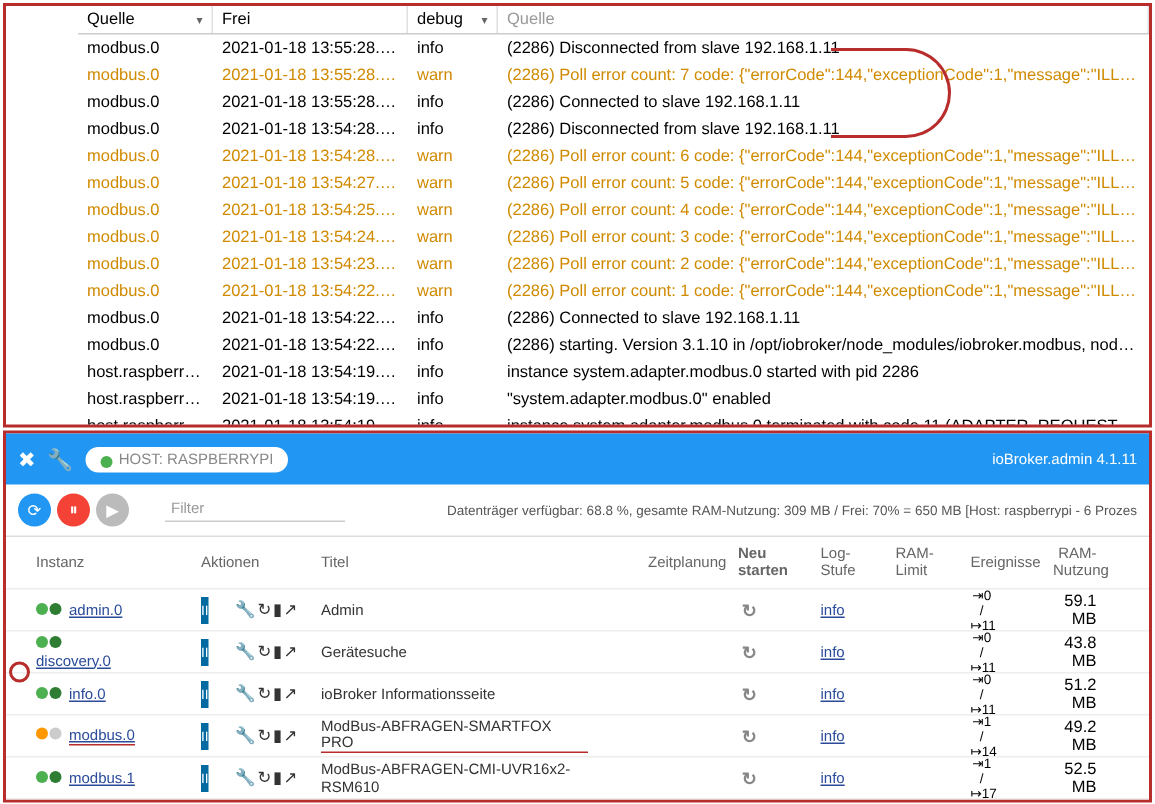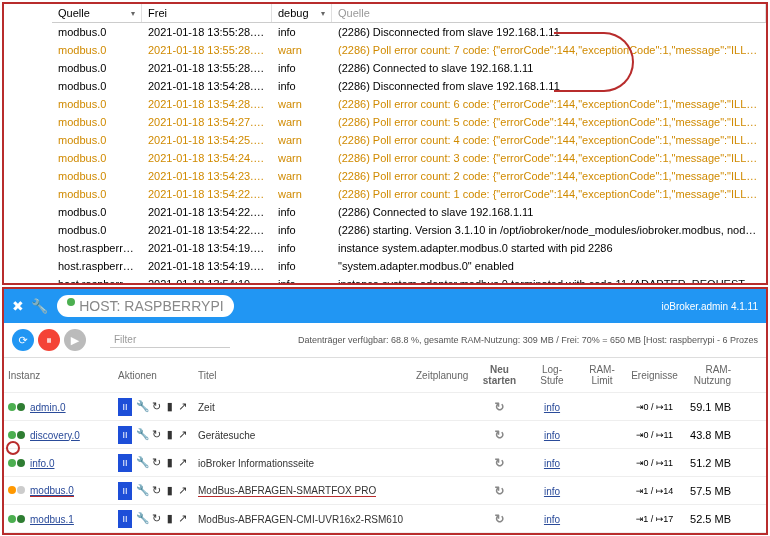--- a/index.html
+++ b/index.html
@@ -17,55 +17,55 @@
   .log-body { max-height: 260px; overflow: hidden; }
   .log-row { display: flex; padding: 1px 0; }
   .log-row .lcell { padding: 2px 6px; white-space: nowrap; overflow: hidden; text-overflow: ellipsis; }
   .lvl-warn .lcell { color: #d08a00; }
   .lvl-info .lcell { color: #000; }
   .src-host { color: #2a4b9a; }
   
   
   .admin-top { background: #2196f3; color: #fff; display: flex; align-items: center; padding: 4px 8px; height: 34px; }
   .admin-top .ticon { margin-right: 8px; font-size: 14px; }
-  .host-btn { background: #fff; color: #888; border-radius: 12px; padding: 3px 10px; display: flex; align-items: flex-start; font-size: 14px; }
+  .host-btn { background: #fff; color: #888; border-radius: 12px; padding: 3px 10px; display: flex; align-items: flex-end; font-size: 10px; }
   .host-btn .dot { width: 8px; height: 8px; background: #4caf50; border-radius: 50%; margin-right: 4px; }
   .admin-top .right { margin-left: auto; font-size: 10px; }
   
   .toolbar { display: flex; align-items: center; padding: 6px 8px; border-bottom: 1px solid #ddd; }
   .circ-btn { width: 22px; height: 22px; border-radius: 50%; display: flex; align-items: center; justify-content: center; margin-right: 4px; color: #fff; font-size: 11px; }
   .circ-blue { background: #2196f3; }
   .circ-red { background: #f44336; }
   .circ-grey { background: #bbb; }
   .filter-box { margin-left: 20px; border-bottom: 1px solid #ccc; padding: 2px 4px; width: 120px; color: #999; font-size: 10px; }
   .disk-info { margin-left: auto; font-size: 9px; color: #555; }
   
   .inst-header, .inst-row { display: flex; align-items: center; border-bottom: 1px solid #eee; }
   .inst-header { color: #666; font-size: 10px; padding: 4px 0; }
-  .ih { padding: 2px 4px; }
+  .ih { padding: 2px 20px; }
   .c-inst { width: 110px; }
   .c-act { width: 80px; }
   .c-title { width: 218px; }
   .c-zeit { width: 60px; text-align: center; }
   .c-neu { width: 55px; text-align: center; font-weight: bold; }
   .c-log { width: 50px; text-align: center; }
   .c-ram { width: 50px; text-align: center; }
   .c-ereig { width: 55px; text-align: center; }
   .c-ramn { width: 55px; text-align: right; padding-right: 6px; }
   
   .inst-row { height: 28px; }
   .c-inst .bullets { display: inline-block; width: 22px; }
   .bullet { display: inline-block; width: 8px; height: 8px; border-radius: 50%; margin-right: 1px; }
   .b-green { background: #4caf50; }
   .b-dgreen { background: #2e7d32; }
   .b-orange { background: #ff9800; }
   .b-grey { background: #ccc; }
   .inst-name { color: #2a4b9a; text-decoration: underline; font-size: 10px; }
   .act-bar { display: flex; align-items: center; }
-  .act-green { background: #1d4ed8; color: #fff; width: 16px; height: 18px; display: flex; align-items: center; justify-content: center; margin-right: 4px; font-size: 9px; }
+  .act-green { background: #0369a1; color: #fff; width: 16px; height: 18px; display: flex; align-items: center; justify-content: center; margin-right: 18px; font-size: 9px; }
   .act-ic { width: 14px; text-align: center; font-size: 11px; color: #333; margin-right: 1px; }
   .title-txt { font-size: 10px; color: #333; }
   .title-underline { border-bottom: 1px solid #b82c2c; display: inline-block; }
   .clock { color: #888; font-size: 12px; }
   .log-link { color: #2a4b9a; text-decoration: underline; font-size: 10px; }
 </style>
 </head>
 <body>
 
 <div class="panel" style="position:relative;padding-left:48px;">
@@ -213,21 +213,21 @@
         <div class="ih c-inst"><span class="bullets"><span class="bullet b-green"></span><span class="bullet b-dgreen"></span></span><a class="inst-name">admin.0</a></div>
         <div class="ih c-act">
           <div class="act-bar">
             <span class="act-green">II</span>
             <span class="act-ic">🔧</span>
             <span class="act-ic">↻</span>
             <span class="act-ic">▮</span>
             <span class="act-ic">↗</span>
           </div>
         </div>
-        <div class="ih c-title"><span class="title-txt">Zeit</span></div>
+        <div class="ih c-title"><span class="title-txt">Admin</span></div>
         <div class="ih c-zeit"></div>
         <div class="ih c-neu"><span class="clock">↻</span></div>
         <div class="ih c-log"><a class="log-link">info</a></div>
         <div class="ih c-ram"></div>
         <div class="ih c-ereig" style="font-size:9px">⇥0 / ↦11</div>
         <div class="ih c-ramn">59.1 MB</div>
       </div>
       <div class="inst-row">
         <div class="ih c-inst"><span class="bullets"><span class="bullet b-green"></span><span class="bullet b-dgreen"></span></span><a class="inst-name">discovery.0</a></div>
         <div class="ih c-act">
@@ -276,21 +276,21 @@
             <span class="act-ic">▮</span>
             <span class="act-ic">↗</span>
           </div>
         </div>
         <div class="ih c-title"><span class="title-txt title-underline">ModBus-ABFRAGEN-SMARTFOX PRO</span></div>
         <div class="ih c-zeit"></div>
         <div class="ih c-neu"><span class="clock">↻</span></div>
         <div class="ih c-log"><a class="log-link">info</a></div>
         <div class="ih c-ram"></div>
         <div class="ih c-ereig" style="font-size:9px">⇥1 / ↦14</div>
-        <div class="ih c-ramn">57.5 MB</div>
+        <div class="ih c-ramn">49.2 MB</div>
       </div>
       <div class="inst-row">
         <div class="ih c-inst"><span class="bullets"><span class="bullet b-green"></span><span class="bullet b-dgreen"></span></span><a class="inst-name">modbus.1</a></div>
         <div class="ih c-act">
           <div class="act-bar">
             <span class="act-green">II</span>
             <span class="act-ic">🔧</span>
             <span class="act-ic">↻</span>
             <span class="act-ic">▮</span>
             <span class="act-ic">↗</span>

